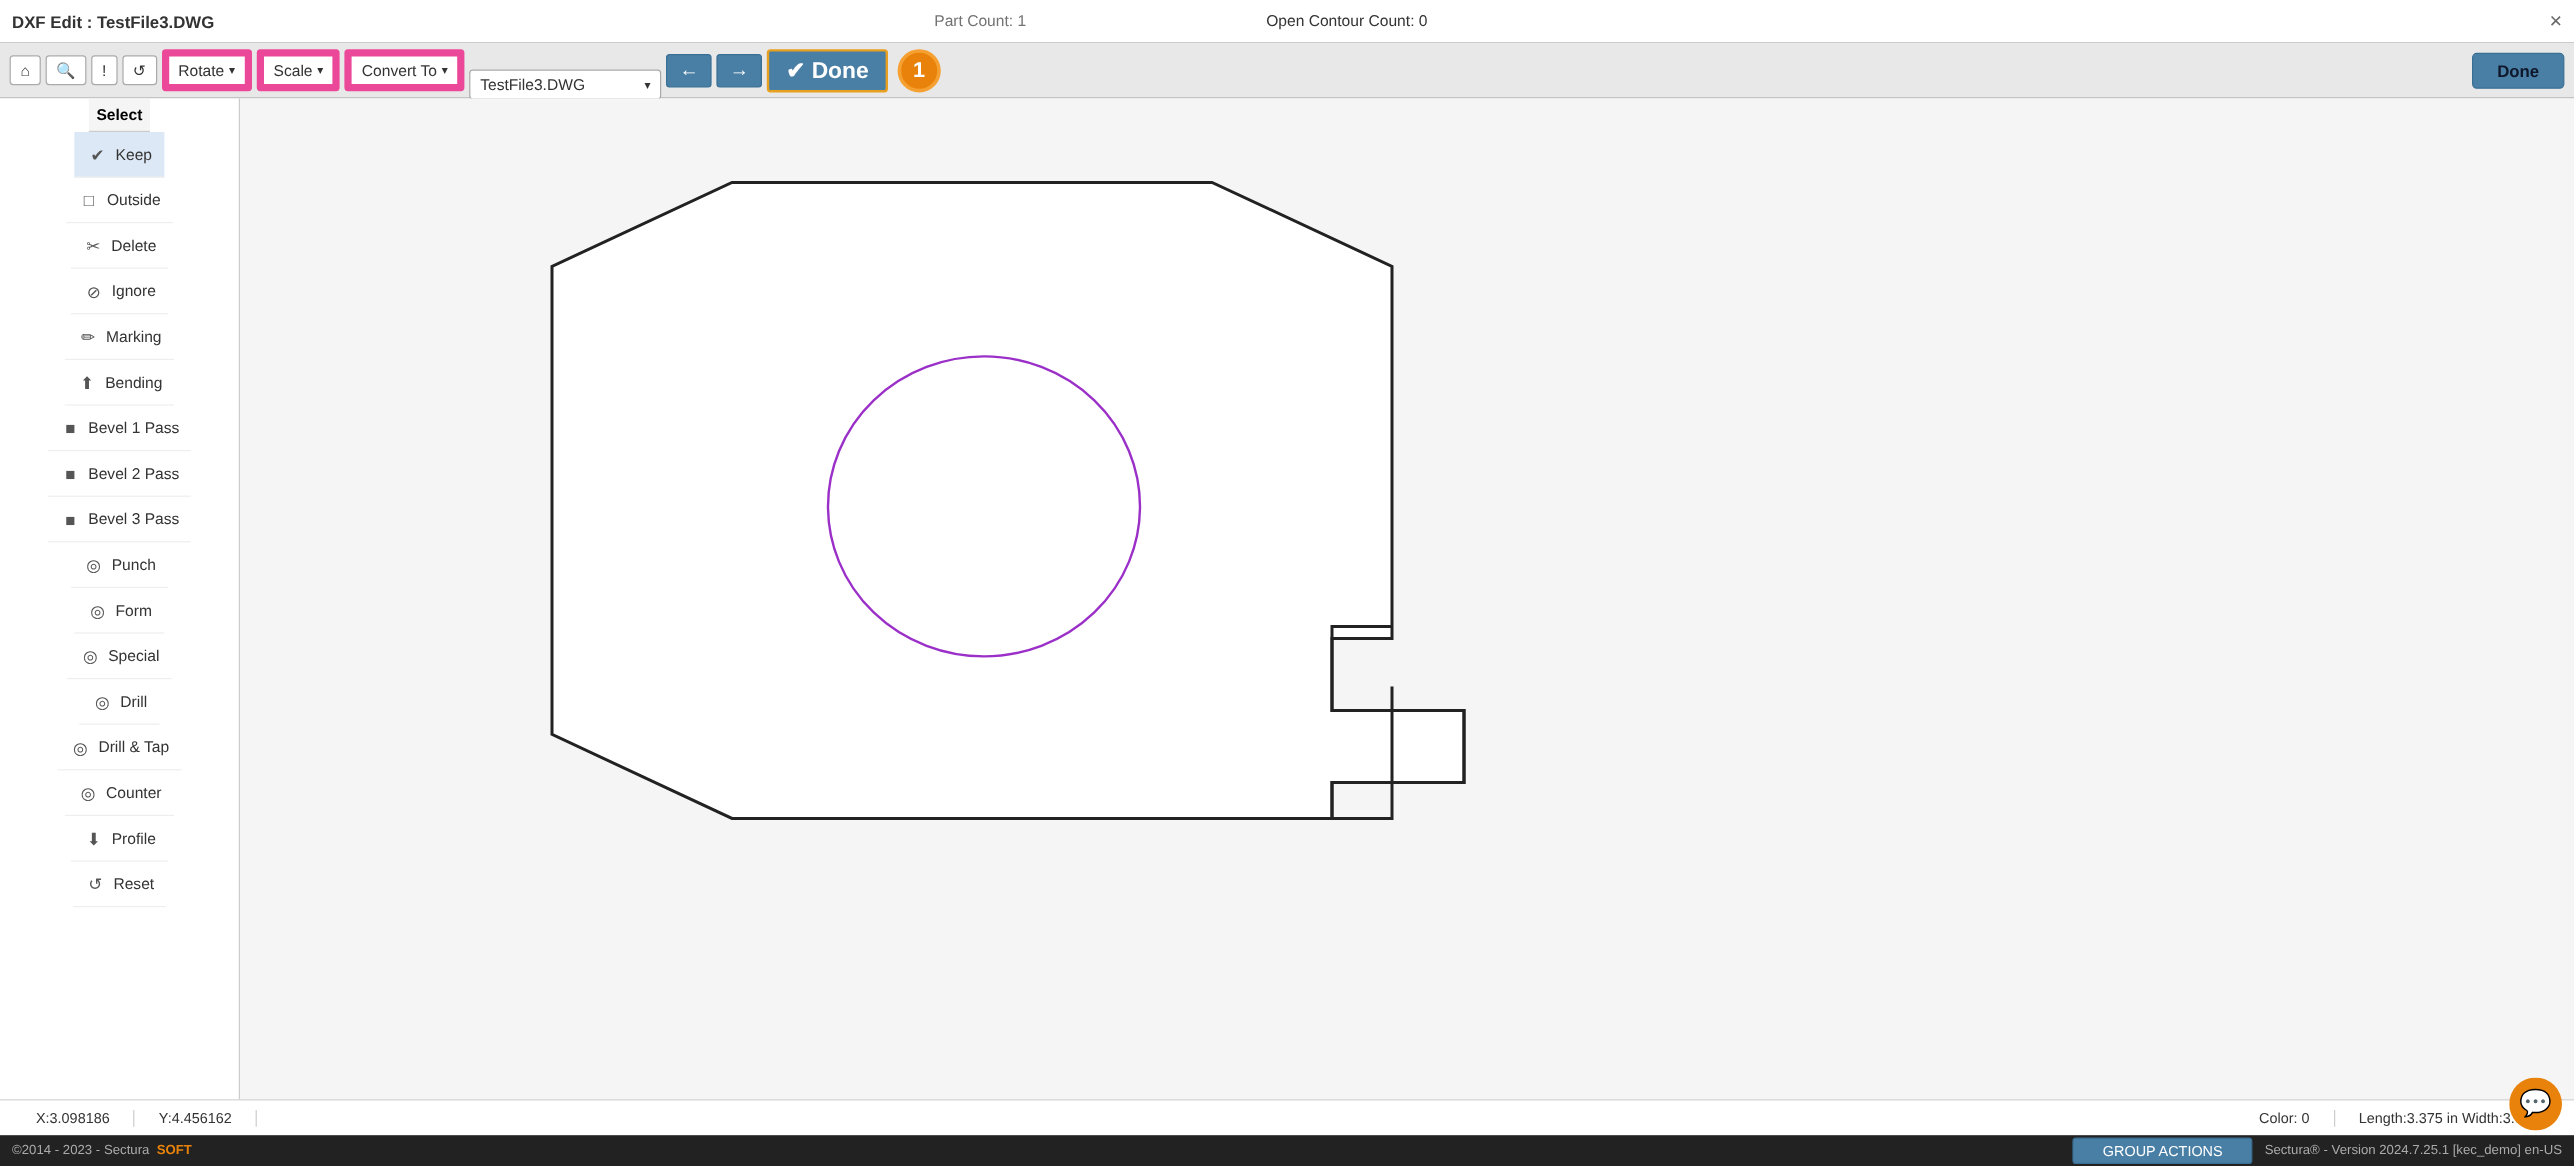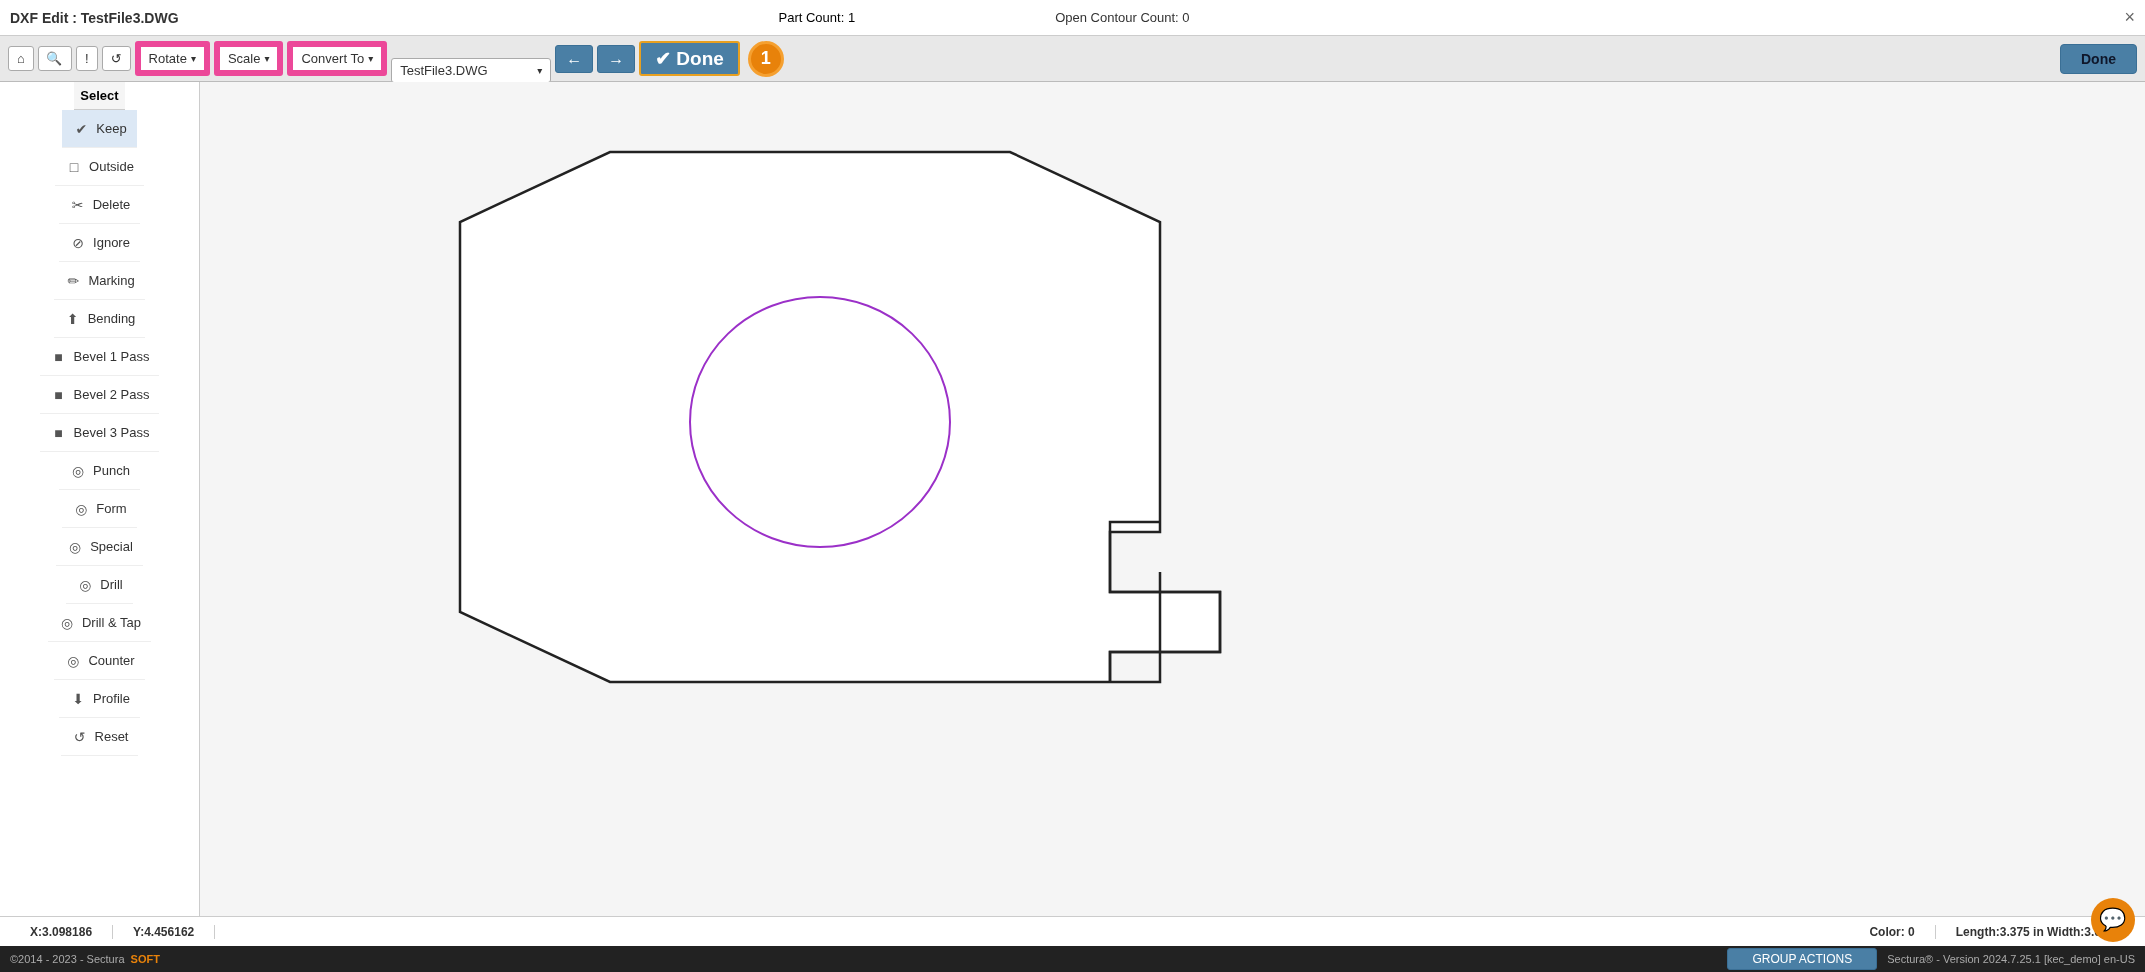--- a/index.html
+++ b/index.html
@@ -92,21 +92,21 @@
 
     
     #canvas-area {
       flex: 1; background: #f5f5f5; position: relative; overflow: hidden;
     }
 
     
     #status-bar {
       display: flex; align-items: center;
       background: #fff; border-top: 1px solid #ccc;
-      height: 30px; padding: 0 10px; font-size: 12px; color: #333; font-weight: bold;
+      height: 30px; padding: 0 10px; font-size: 12px; color: #333;
     }
     .status-section { padding: 0 20px; border-right: 1px solid #ccc; }
     .status-section:last-child { border-right: none; margin-left: auto; }
 
     
     #footer {
       background: #222; color: #aaa;
       height: 26px; display: flex; align-items: center;
       padding: 0 10px; font-size: 11px; justify-content: space-between;
     }
@@ -124,21 +124,21 @@
       background: #4a7fa5; border: 1px solid #3a6f95;
       border-radius: 3px; padding: 3px 24px; cursor: pointer;
       color: #fff; font-size: 12px;
     }
   </style>
 </head>
 <body>
 
 <div id="title-bar">
   <span style="font-weight:bold;font-size:14px;color:#333;">DXF Edit : TestFile3.DWG</span>
-  <span style="font-size:13px;color:#000000;margin-left:600px;">Part Count: 1</span>
+  <span style="font-size:13px;color:#737373;margin-left:600px;">Part Count: 1</span>
   <span style="font-size:13px;color:#333;margin-left:200px;">Open Contour Count: 0</span>
   <button style="background:none;border:none;font-size:18px;cursor:pointer;color:#666;margin-left:auto;">×</button>
 </div>
 
 <div id="toolbar">
   <button class="toolbar-btn">⌂</button>
   <button class="toolbar-btn">🔍</button>
   <button class="toolbar-btn">!</button>
   <button class="toolbar-btn">↺</button>
   <div class="toolbar-dropdown">

